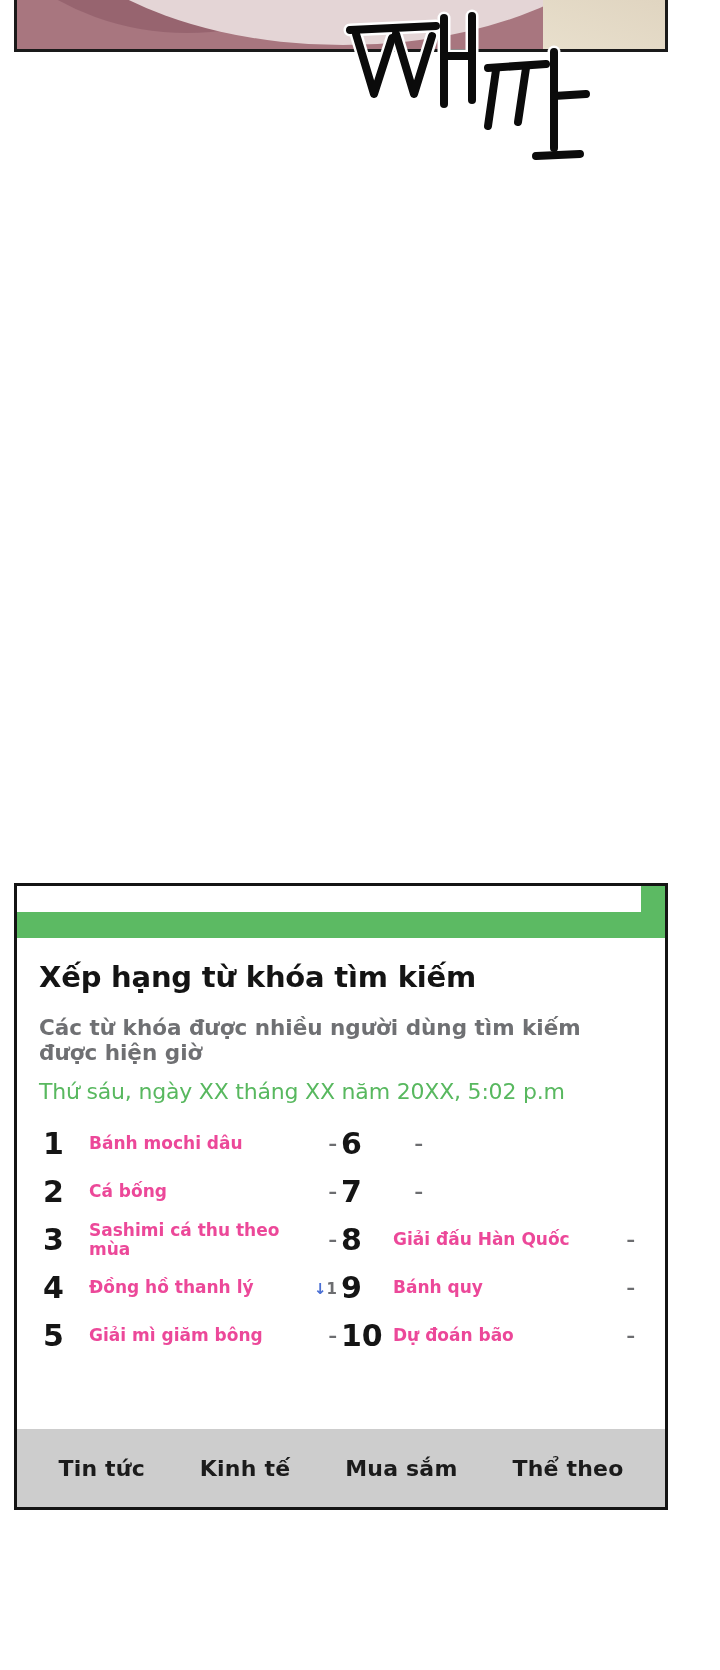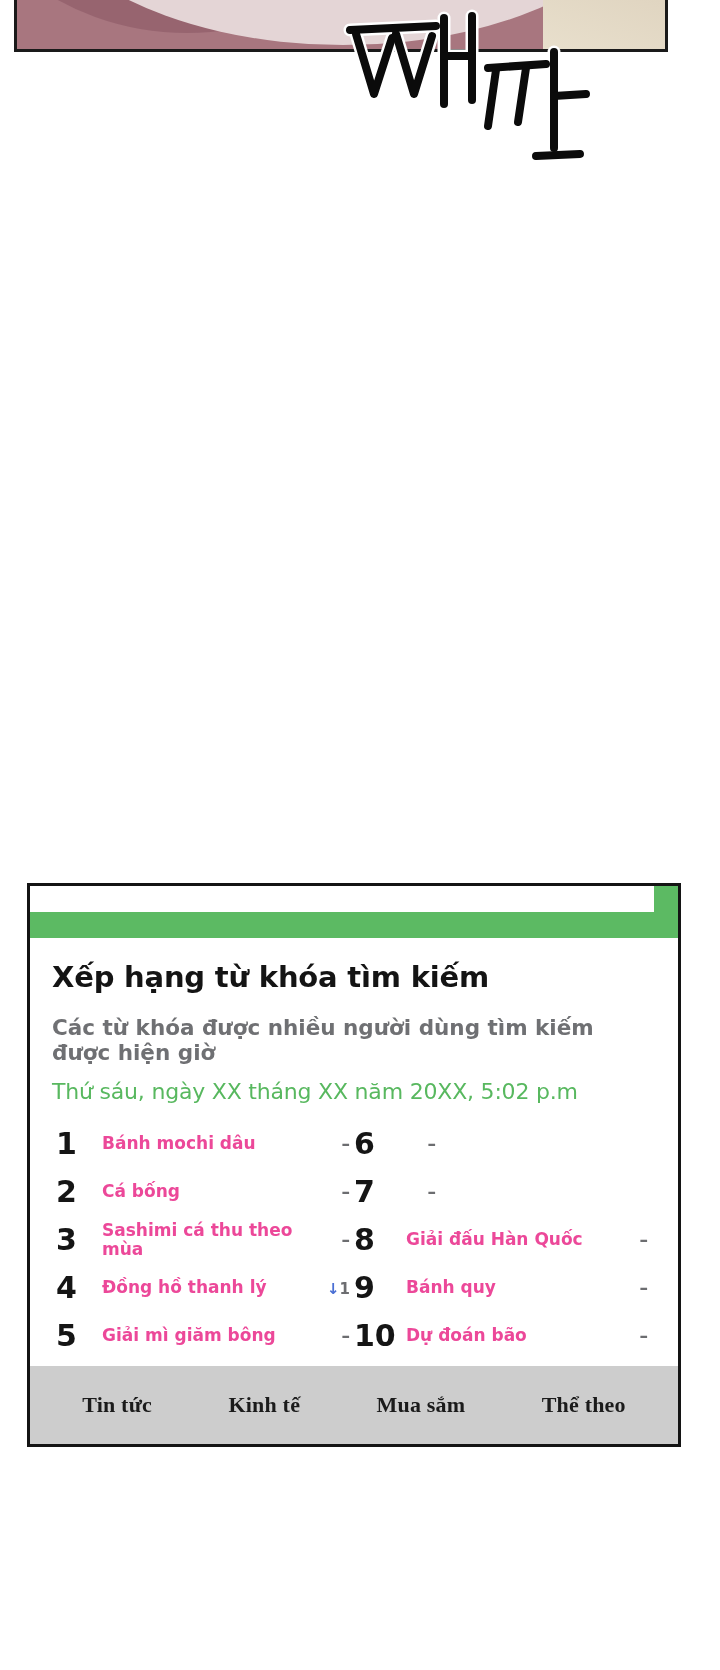--- a/index.html
+++ b/index.html
@@ -54,24 +54,23 @@
     position: absolute;
     left: 340px; top: 8px;
     width: 300px; height: 190px;
     pointer-events: none;
   }
 
   
   .card {
     position: absolute;
     left: 14px; top: 883px;
-    width: 654px; height: 564px;
+    width: 654px; height: 627px;
     border: 3px solid #141414;
     background: #ffffff;
-    margin-left: 13px;
   }
   .card-topstrip {
     display: flex;
     height: 26px;
     width: 100%;
     background: #ffffff;
   }
   .card-topstrip .filler { flex: 1 1 auto; background: #ffffff; }
   .card-topstrip .greenblock { width: 24px; background: #5cba63; }
   .card-greenbar {
@@ -161,21 +160,20 @@
     align-items: center;
     justify-content: space-around;
     padding: 0 14px;
   }
   .footer-tab {
     font-size: 22px;
     font-weight: bold;
     color: #1b1b1b;
     letter-spacing: 0.2px;
     white-space: nowrap;
-    font-family: Liberation Serif, serif;
   }
 </style>
 </head>
 <body>
 
 <div id="page">
 
   <div class="comic-panel">
     <div class="panel-bg"></div>
     <div class="clock-face2"></div>

